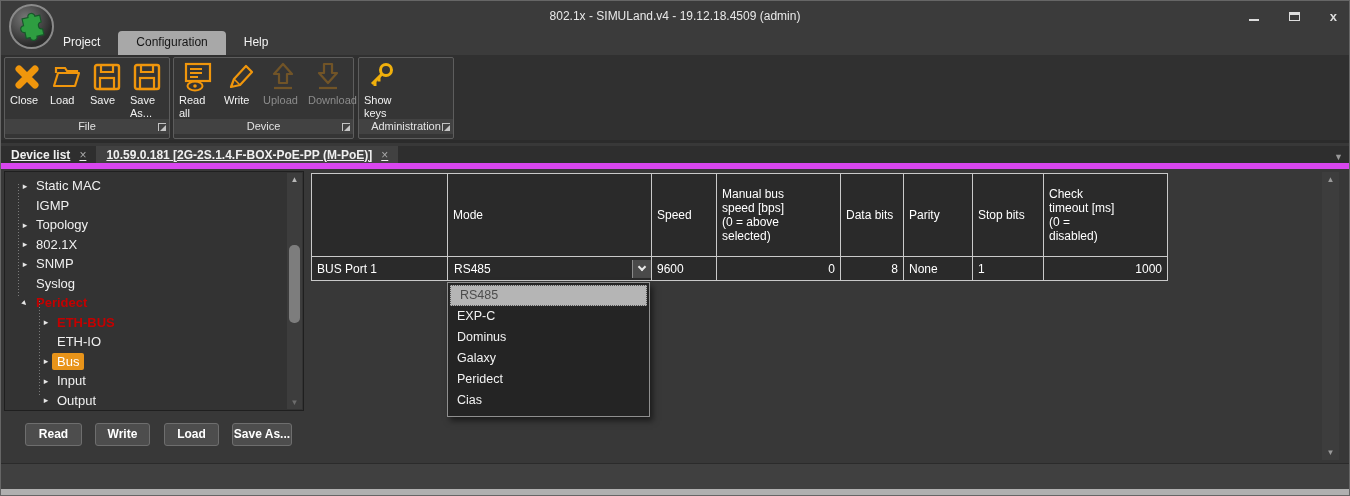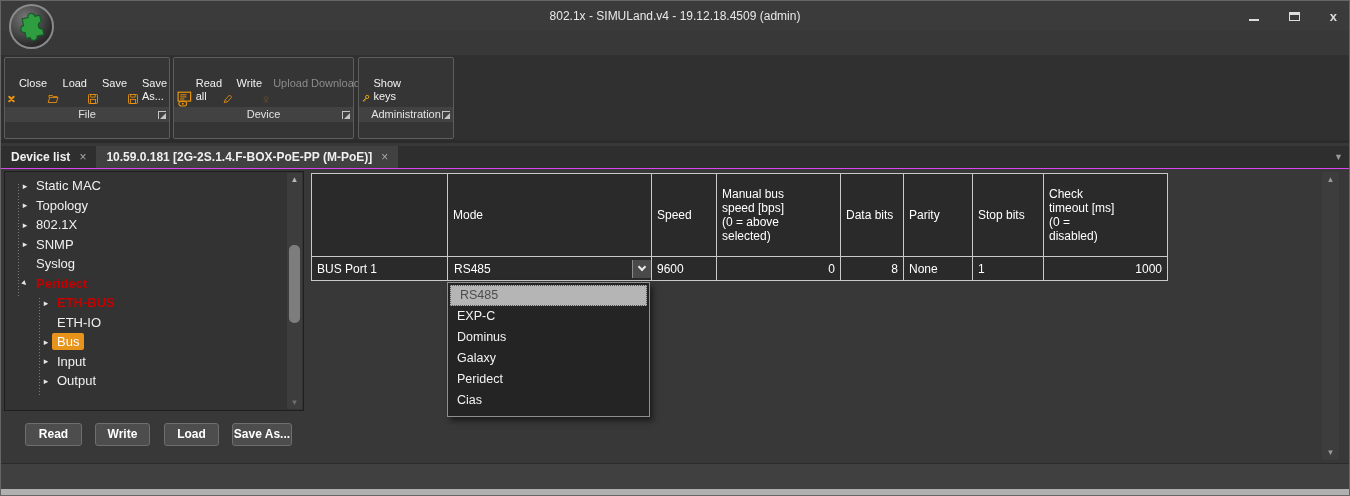--- a/index.html
+++ b/index.html
@@ -24,36 +24,36 @@
   .menurow { position:absolute; top:30px; left:0; right:0; height:24px; background:#3b3b3b;
              display:flex; padding-left:44px; }
   .menutab { padding:4px 18px 3px; font-size:12px; color:#f2f2f2; }
   .menutab.active { background:#a8a8a8; color:#151515; border-radius:4px 4px 0 0; }
   
   .ribbon { position:absolute; top:54px; left:0; right:0; height:88px; background:#303030;
             border-bottom:3px solid #2b2b2b; }
   .rgroup { position:absolute; top:2px; height:82px; background:#353535; border:1px solid #5d5d5d;
             border-radius:2px; }
   .rgroup .btns { position:absolute; top:1px; left:2px; right:2px; bottom:16px; display:flex; }
-  .caption { position:absolute; left:0; right:0; bottom:16px; height:15px; background:#424242;
+  .caption { position:absolute; left:0; right:0; bottom:4px; height:15px; background:#424242;
              color:#e2e2e2; font-size:11px; line-height:15px; text-align:center; }
   .launcher { position:absolute; right:3px; bottom:3px; width:8px; height:8px;
               border-left:1px solid #c4c4c4; border-top:1px solid #c4c4c4; }
   .launcher::after { content:""; position:absolute; right:0; bottom:0; width:0; height:0;
               border:3px solid transparent; border-right-color:#c4c4c4; border-bottom-color:#c4c4c4; }
-  .rbtn { width:40px; display:flex; flex-direction:row; align-items:center; padding-top:18px;
+  .rbtn { width:40px; display:flex; flex-direction:column; align-items:center; padding-top:2px;
           font-size:11px; line-height:1.15; color:#f2f2f2; }
   .rbtn .lbl { align-self:flex-start; padding-left:3px; white-space:pre-line; }
   .rbtn.wide { width:46px; }
   .rbtn.disabled { color:#8c8c8c; }
   .rbtn.disabled svg { opacity:0.32; }
   .rbtn svg { display:block; margin-bottom:1px; }
   
   .tabstrip { position:absolute; top:145px; left:0; right:0; height:23px; background:#2e2e2e;
-              border-bottom:1px solid #d946ef; display:flex; }
+              border-bottom:6px solid #d946ef; display:flex;text-decoration:underline; }
   .doctab { display:flex; align-items:center; gap:9px; padding:0 10px; font-size:12px;
             font-weight:bold; color:#f0f0f0; }
   .doctab.active { background:#414141; }
   .tabclose { color:#a9a9a9; font-weight:normal; font-size:12px; }
   .tabdrop { position:absolute; right:6px; top:6px; font-size:9px; color:#999; }
   
   .content { position:absolute; top:168px; left:0; right:0; height:294px; background:#383838; }
   .treepanel { position:absolute; left:3px; top:2px; width:300px; height:240px; background:#333;
                border:1px solid #1f1f1f; overflow:hidden; }
   .tree { position:absolute; top:4px; left:4px; right:20px; }
@@ -114,20 +114,25 @@
     </div>
   </div>
   <div class="applogo">
     <svg width="34" height="34" viewBox="0 0 34 34">
       <g transform="rotate(-12 17 17)">
         <path d="M9 7 h6 a3.5 3.5 0 1 1 7 0 h5 v7 a3.5 3.5 0 1 0 0 7 v6 h-7 a3.5 3.5 0 1 1 -7 0 h-4 v-6 a3.5 3.5 0 1 1 0 -7 z" fill="#2e9e41" stroke="#17572a" stroke-width="1.2"></path>
       </g>
     </svg>
   </div>
 
+  <div class="menurow">
+    <div class="menutab">Project</div>
+    <div class="menutab active">Configuration</div>
+    <div class="menutab">Help</div>
+  </div>
 
   <div class="ribbon">
 
     <div class="rgroup" style="left:3px; width:166px;">
       <div class="btns">
         <div class="rbtn">
           <svg width="32" height="32" viewBox="0 0 32 32">
             <path d="M8 8 L24 24 M24 8 L8 24" stroke="#F0960C" stroke-width="7" stroke-linecap="round"></path>
           </svg>
           <span class="lbl">Close</span>
@@ -236,20 +241,24 @@
 
   <div class="content">
 
     <div class="treepanel">
       <div class="guide" style="left:13px; top:12px; height:112px;"></div>
       <div class="guide" style="left:34px; top:126px; height:98px;"></div>
       <div class="tree">
         <div class="titem lvl0">
           <span class="exp">▸</span>
           <span class="tlabel">Static MAC</span>
+        </div>
+        <div class="titem lvl0">
+          <span class="exp"></span>
+            <span class="tlabel">IGMP</span>
         </div>
         <div class="titem lvl0">
           <span class="exp">▸</span>
           <span class="tlabel">Topology</span>
         </div>
         <div class="titem lvl0">
           <span class="exp">▸</span>
           <span class="tlabel">802.1X</span>
         </div>
         <div class="titem lvl0">

